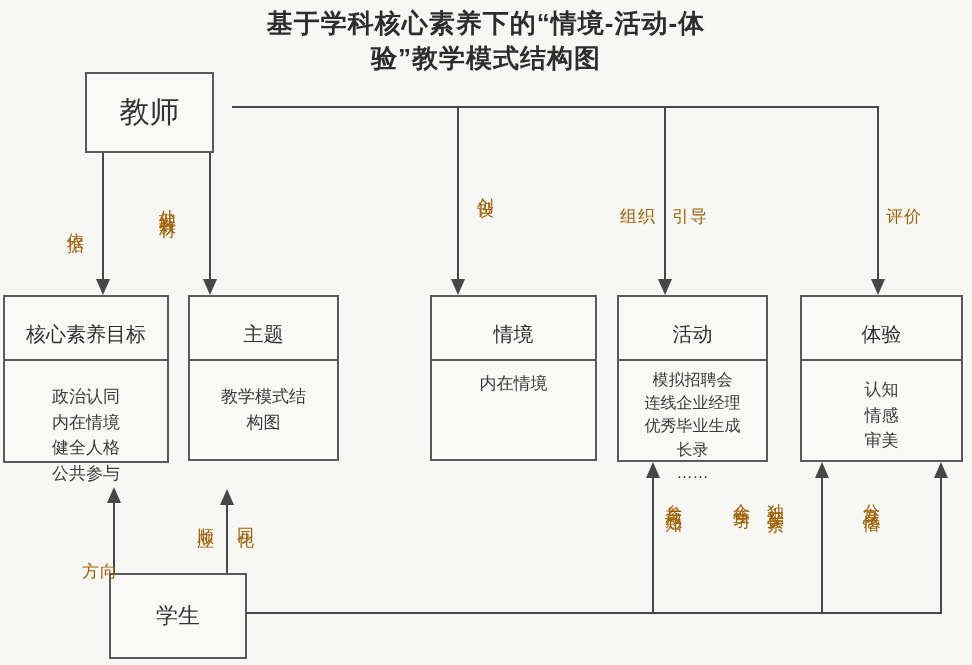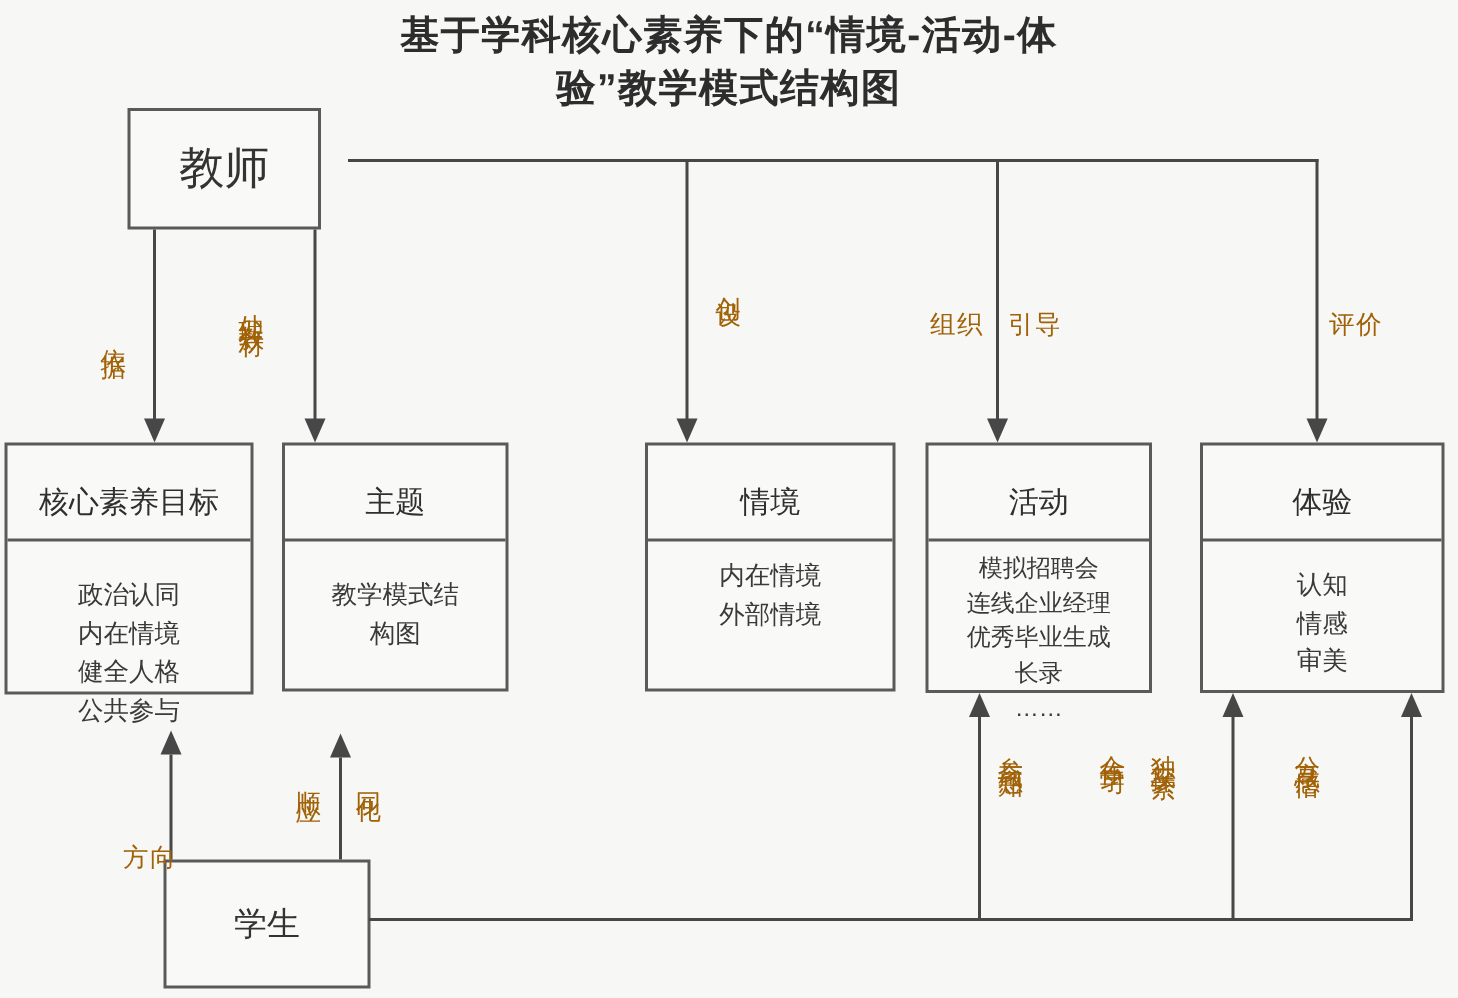--- a/index.html
+++ b/index.html
@@ -53,21 +53,20 @@
     <div class="hdr">主题</div>
     <div class="bd">
       <span style="width:5.2em;">教学模式结构图</span>
     </div>
   </div>
 
   <div class="box node" style="left:430px;top:295px;width:167px;height:166px;font-family:Liberation Serif, serif;">
     <div class="hdr">情境</div>
     <div class="bd" style="padding-top:10px;">
       <span>内在情境</span>
-      <span>外部情境</span>
     </div>
   </div>
 
   <div class="box node" style="left:800px;top:295px;width:163px;height:167px;">
     <div class="hdr">体验</div>
     <div class="bd" style="padding-top:16px;">
       <span>认知</span>
       <span>情感</span>
       <span>审美</span>
     </div>

